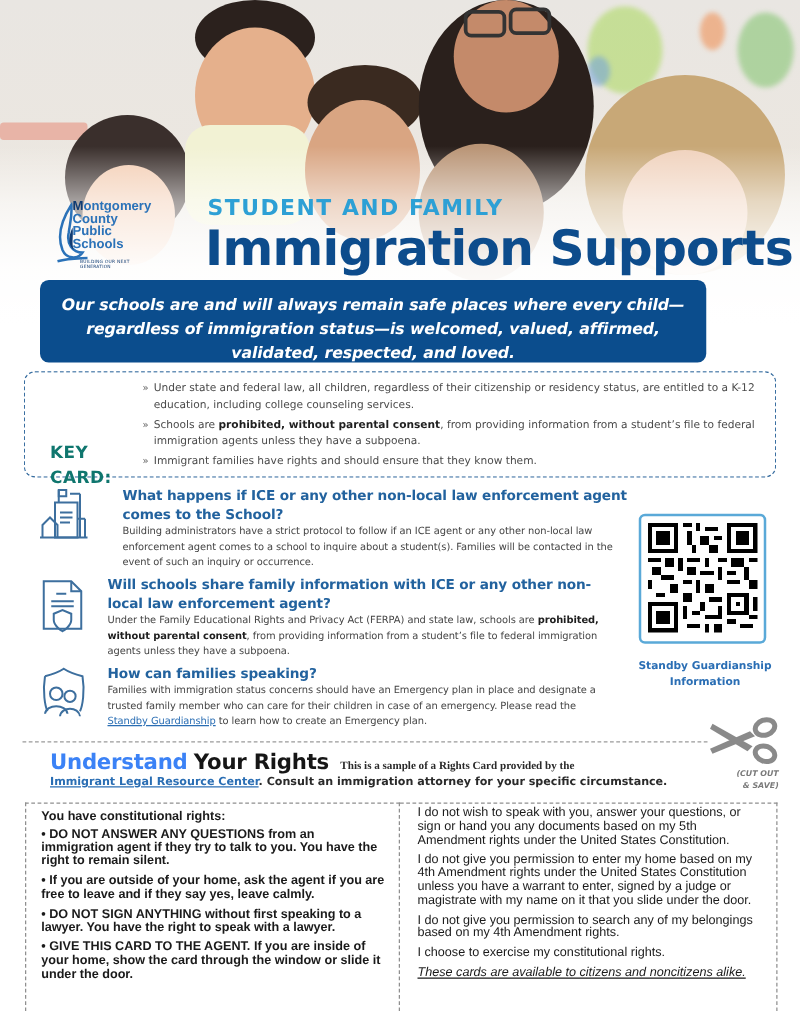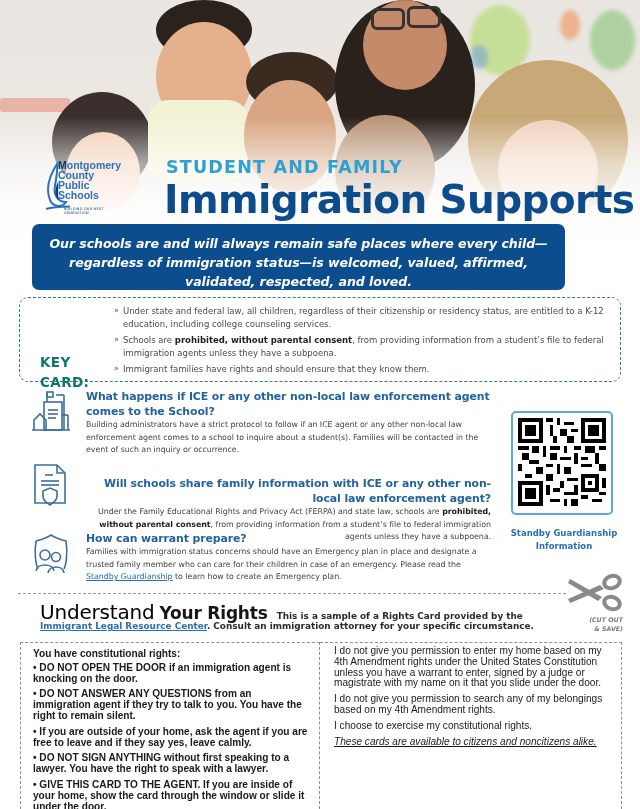--- a/index.html
+++ b/index.html
@@ -63,23 +63,23 @@
 
   
   .qr-wrap { position: absolute; left: 511px; top: 411px; width: 102px; height: 104px; border: 2px solid #5aa9d8; border-radius: 5px; background: #fff; padding: 5px; }
   .qr-caption { position: absolute; left: 499px; top: 527px; width: 130px; text-align: center; font-weight: bold; font-size: 8.5px; line-height: 12.5px; color: #2a6eb4; }
 
   
   .cutline { position: absolute; left: 18px; top: 593px; width: 548px; border-top: 1.3px dashed #9a9a9a; }
   .scissors { position: absolute; left: 566px; top: 573px; }
   .cut-note { position: absolute; left: 583px; top: 616px; width: 40px; text-align: right; font-style: italic; font-weight: bold; font-size: 6.3px; line-height: 8.5px; color: #7a7a7a; }
   .rights-title { position: absolute; left: 40px; top: 600px; white-space: nowrap; }
-  .rights-title .u1 { font-weight: normal; font-size: 20px; color: #000000; letter-spacing: -0.2px; }
+  .rights-title .u1 { font-weight: bold; font-size: 17px; color: #3b82f6; letter-spacing: -0.2px; }
   .rights-title .u2 { font-weight: bold; font-size: 17px; color: #161616; letter-spacing: -0.2px; }
-  .rights-title .u3 { font-weight: bold; font-size: 8.9px; color: #2a2a2a; margin-left: 4px; }
+  .rights-title .u3 { font-weight: bold; font-size: 8.9px; color: #2a2a2a; margin-left: 4px; font-family: Liberation Serif, serif; }
   .rights-line2 { position: absolute; left: 40px; top: 621px; font-weight: bold; font-size: 8.9px; color: #2a2a2a; white-space: nowrap; }
   .rights-line2 a { color: #2a6eb4; text-decoration: underline; }
 
   
   .card { position: absolute; top: 642px; height: 167px; border: 1.3px dashed #8f8f8f; border-bottom: none; }
   .card.left { left: 20px; width: 300px; font-weight: bold; }
   .card.right { left: 320px; width: 302px; border-left: none; }
   .card .inner { font-family: "Liberation Sans", sans-serif; font-size: 10.1px; line-height: 10.8px; color: #1a1a1a; }
   .card.left .inner { padding: 6px 8px 0 12px; }
   .card.right .inner { padding: 3px 8px 0 14px; }
@@ -208,30 +208,30 @@
   <g fill="none" stroke="#3d6f9e" stroke-width="1.6">
     <path d="M6 8 C14 6 18 4 21 2 C24 4 28 6 36 8 C38 20 36 32 34 36"></path>
     <path d="M6 8 C4 20 6 32 8 36"></path>
     <circle cx="15" cy="22" r="5"></circle>
       <path d="M6 38 C7 30 23 30 24 38"></path>
     <circle cx="26" cy="24" r="4.5"></circle>
       <path d="M18 40 C19 32 33 32 34 40"></path>
   </g>
 </svg>
 
-<div class="qa" style="top:389px;">
+<div class="qa" style="top:389px;margin-left:12px;">
   <h3>What happens if ICE or any other non-local law enforcement agent comes to the School?</h3>
   <p>Building administrators have a strict protocol to follow if an ICE agent or any other non-local law enforcement agent comes to a school to inquire about a student(s). Families will be contacted in the event of such an inquiry or occurrence.</p>
 </div>
-<div class="qa" style="top:476px;text-align:right;">
+<div class="qa" style="top:460px;">
   <h3>Will schools share family information with ICE or any other non-local law enforcement agent?</h3>
   <p><span>Under the Family Educational Rights and Privacy Act (FERPA) and state law, schools are </span><b>prohibited, without parental consent</b><span>, from providing information from a student’s file to federal immigration agents unless they have a subpoena.</span></p>
 </div>
 <div class="qa" style="top:531px;">
-  <h3>How can warrant prepare?</h3>
+  <h3>How can families speaking?</h3>
   <p><span>Families with immigration status concerns should have an Emergency plan in place and designate a trusted family member who can care for their children in case of an emergency. Please read the </span><a>Standby Guardianship</a><span> to learn how to create an Emergency plan.</span></p>
 </div>
 
 <div class="qr-wrap">
   <svg width="88" height="88" viewBox="0 0 25 25" shape-rendering="crispEdges">
     <rect width="25" height="25" fill="#fff"></rect>
     <g fill="#000">
       <rect x="0" y="0" width="7" height="7"></rect>
         <rect x="1" y="1" width="5" height="5" fill="#fff"></rect>
         <rect x="2" y="2" width="3" height="3"></rect>
@@ -319,28 +319,28 @@
   <span class="u2">Your Rights</span>
   <span class="u3">This is a sample of a Rights Card provided by the</span>
 </div>
 <div class="rights-line2">
   <a>Immigrant Legal Resource Center</a><span>.  Consult an immigration attorney for your specific circumstance.</span>
 </div>
 
 <div class="card left">
   <div class="inner">
     <p class="first">You have constitutional rights:</p>
-    <p><span>• DO NOT OPEN THE DOOR</span><span> if an immigration agent is knocking on the door.</span></p>
     <p><span>• DO NOT ANSWER ANY QUESTIONS</span><span> from an immigration agent if they try to talk to you. You have the right to remain silent.</span></p>
     <p><span>• If you are outside of your home, ask the agent if you are free to leave and if they say yes, leave calmly.</span><span></span></p>
     <p><span>• DO NOT SIGN ANYTHING</span><span> without first speaking to a lawyer. You have the right to speak with a lawyer.</span></p>
     <p><span>• GIVE THIS CARD TO THE AGENT.</span><span> If you are inside of your home, show the card through the window or slide it under the door.</span></p>
   </div>
 </div>
 
 <div class="card right">
   <div class="inner">
+    <p>I do not wish to speak with you, answer your questions, or sign or hand you any documents based on my 5th Amendment rights under the United States Constitution.</p>
     <p>I do not give you permission to enter my home based on my 4th Amendment rights under the United States Constitution unless you have a warrant to enter, signed by a judge or magistrate with my name on it that you slide under the door.</p>
     <p>I do not give you permission to search any of my belongings based on my 4th Amendment rights.</p>
     <p>I choose to exercise my constitutional rights.</p>
     <p class="italic">These cards are available to citizens and noncitizens alike.</p>
   </div>
 </div>
 
 </body></html>

